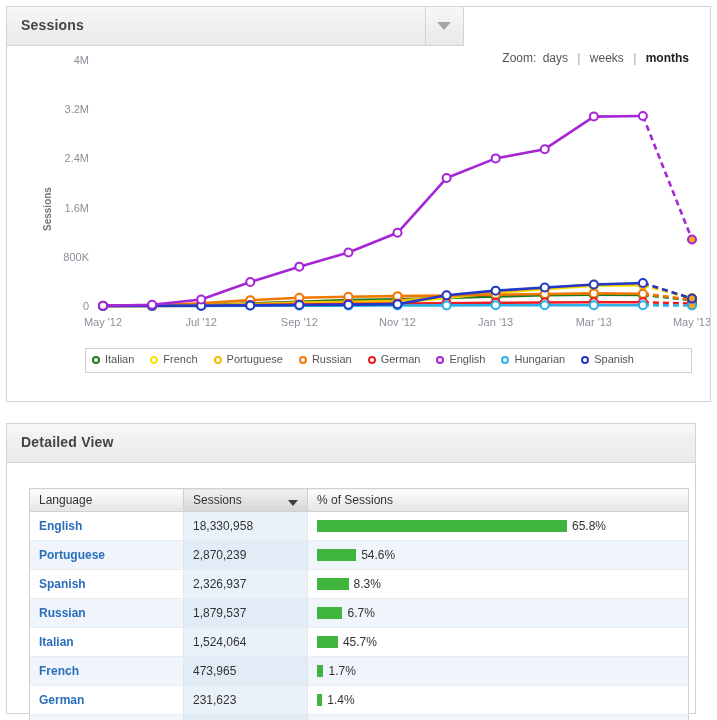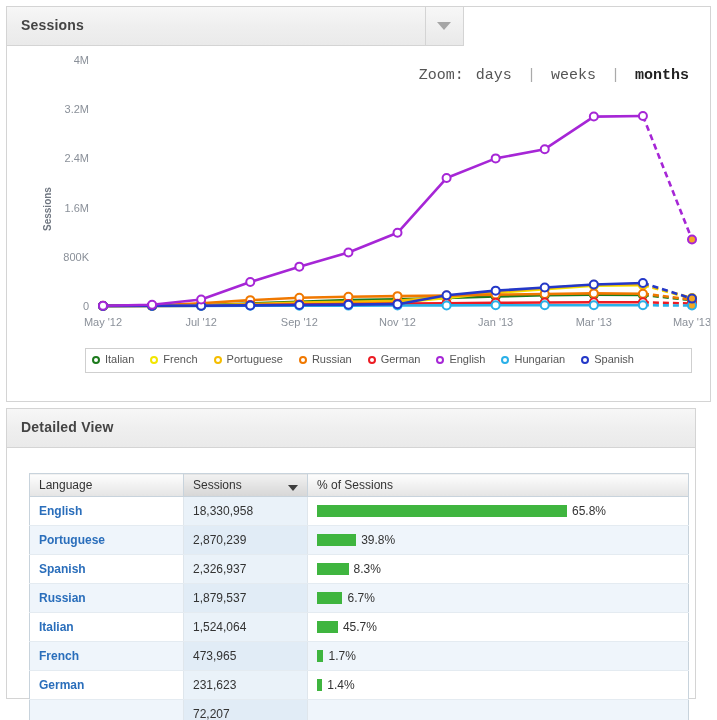--- a/index.html
+++ b/index.html
@@ -34,21 +34,21 @@
     border-left:1px solid #d4d4d4;
     background:linear-gradient(to bottom,#f7f7f7,#e9e9e9);
     cursor:pointer;
   }
   .head-dd .tri{
     position:absolute;left:11px;top:15px;width:0;height:0;
     border-left:7px solid transparent;border-right:7px solid transparent;
     border-top:8px solid #a6a6a6;
   }
   .zoombar{
-    position:absolute;right:18px;top:60px;font-size:15px;color:#555;font-family:Liberation Mono, monospace;
+    position:absolute;right:18px;top:44px;font-size:12px;color:#555;
   }
   .zoombar .zlabel{color:#555;}
   .zoombar a{color:#555;text-decoration:none;margin:0 3px;cursor:pointer;}
   .zoombar a.active{font-weight:bold;color:#222;}
   .zoombar .sep{color:#aaa;margin:0 3px;}
 
   
   #chart-area{position:absolute;left:0;top:39px;width:703px;height:356px;}
   #chart-svg{display:block;}
   .ylab{font-size:11px;fill:#8a9099;font-family:"Liberation Sans",sans-serif;}
@@ -60,21 +60,21 @@
     position:absolute;left:78px;top:341px;width:607px;
     border:1px solid #cfcfcf;background:#fff;padding:4px 6px 5px 6px;
     box-sizing:border-box;
   }
   .leg-item{display:inline-block;margin-right:16px;white-space:nowrap;font-size:11px;color:#555;vertical-align:top;}
   .leg-mark{display:inline-block;width:8px;height:8px;border-radius:50%;
             border:2px solid #000;background:#fff;margin-right:5px;vertical-align:-1px;box-sizing:border-box;}
   .leg-txt{vertical-align:top;}
 
   
-  #detail-panel{position:absolute;left:6px;top:408px;width:690px;height:291px;}
+  #detail-panel{position:absolute;left:6px;top:423px;width:690px;height:291px;}
   #detail-panel .panel-head{width:100%;border-right:none;}
   .head-actions{position:absolute;right:14px;top:11px;font-size:12px;}
   .head-actions a{color:#2a6ebb;text-decoration:none;cursor:pointer;}
   .hicon{display:inline-block;vertical-align:-4px;margin-left:4px;}
   .explain-wrap{margin-right:18px;}
 
   
   #dtable{
     position:absolute;left:22px;top:64px;width:660px;
     border-collapse:collapse;border:1px solid #c8d3dc;
@@ -314,21 +314,21 @@
     </thead>
     <tbody id="dtable-body">
         <tr class="odd">
           <td class="lang"><a>English</a></td>
           <td class="sess">18,330,958</td>
           <td class="pctcell"><span class="pbar" style="background: rgb(63, 181, 63); width: 250px;"></span><span class="ptxt">65.8%</span></td>
         </tr>
         <tr class="even">
           <td class="lang"><a>Portuguese</a></td>
           <td class="sess">2,870,239</td>
-          <td class="pctcell"><span class="pbar" style="background: rgb(63, 181, 63); width: 39.1337px;"></span><span class="ptxt">39.8%</span></td>
+          <td class="pctcell"><span class="pbar" style="background: rgb(63, 181, 63); width: 39.1337px;"></span><span class="ptxt">54.6%</span></td>
         </tr>
         <tr class="odd">
           <td class="lang"><a>Spanish</a></td>
           <td class="sess">2,326,937</td>
           <td class="pctcell"><span class="pbar" style="background: rgb(63, 181, 63); width: 31.535px;"></span><span class="ptxt">8.3%</span></td>
         </tr>
         <tr class="even">
           <td class="lang"><a>Russian</a></td>
           <td class="sess">1,879,537</td>
           <td class="pctcell"><span class="pbar" style="background: rgb(63, 181, 63); width: 25.4559px;"></span><span class="ptxt">6.7%</span></td>

